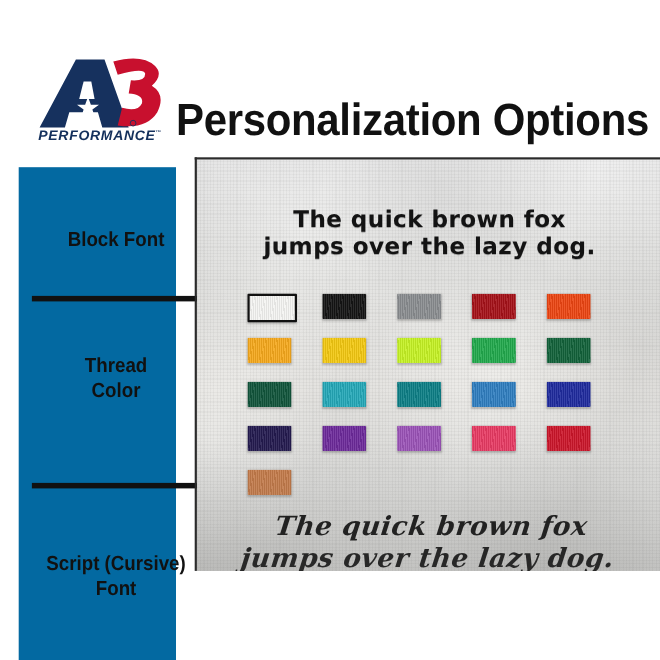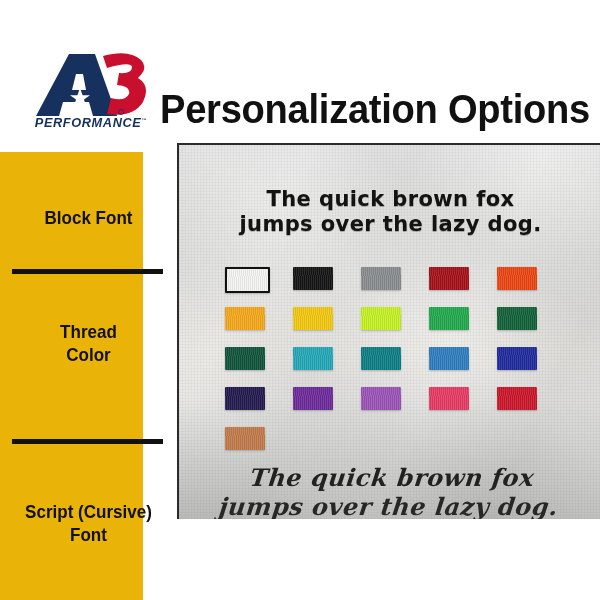--- a/index.html
+++ b/index.html
@@ -70,25 +70,25 @@
     letter-spacing: -0.3px;
     color: #111111;
     transform: scaleX(0.93);
     transform-origin: left top;
     white-space: nowrap;
   }
 
   
   #left-col {
     position: absolute;
-    left: 0;
+    left: 17px;
     top: 152px;
     width: 143px;
     height: 448px;
-    background: #eab308;
+    background: #0369a1;
   }
   .left-label {
     position: absolute;
     width: 177px;
     text-align: center;
     font-family: "Liberation Sans Narrow", "Liberation Sans", sans-serif;
     font-weight: bold;
     color: #111111;
     font-size: 18.5px;
     line-height: 23px;

